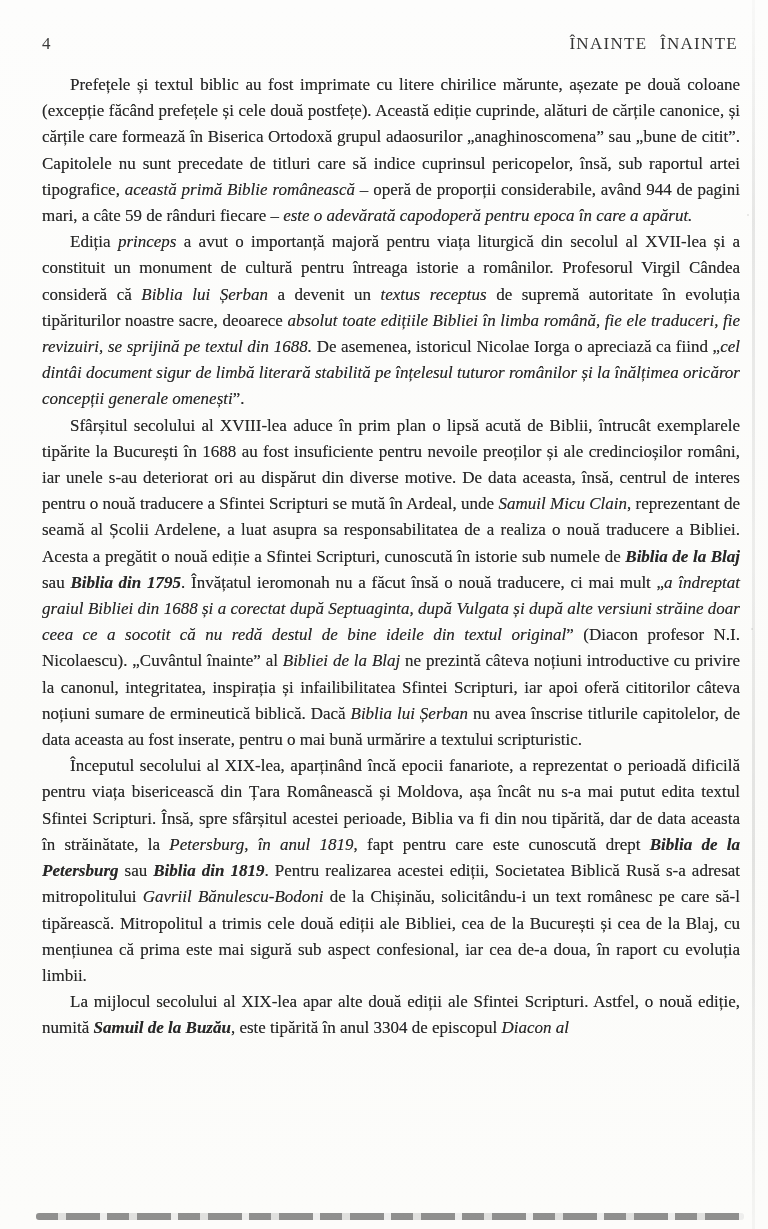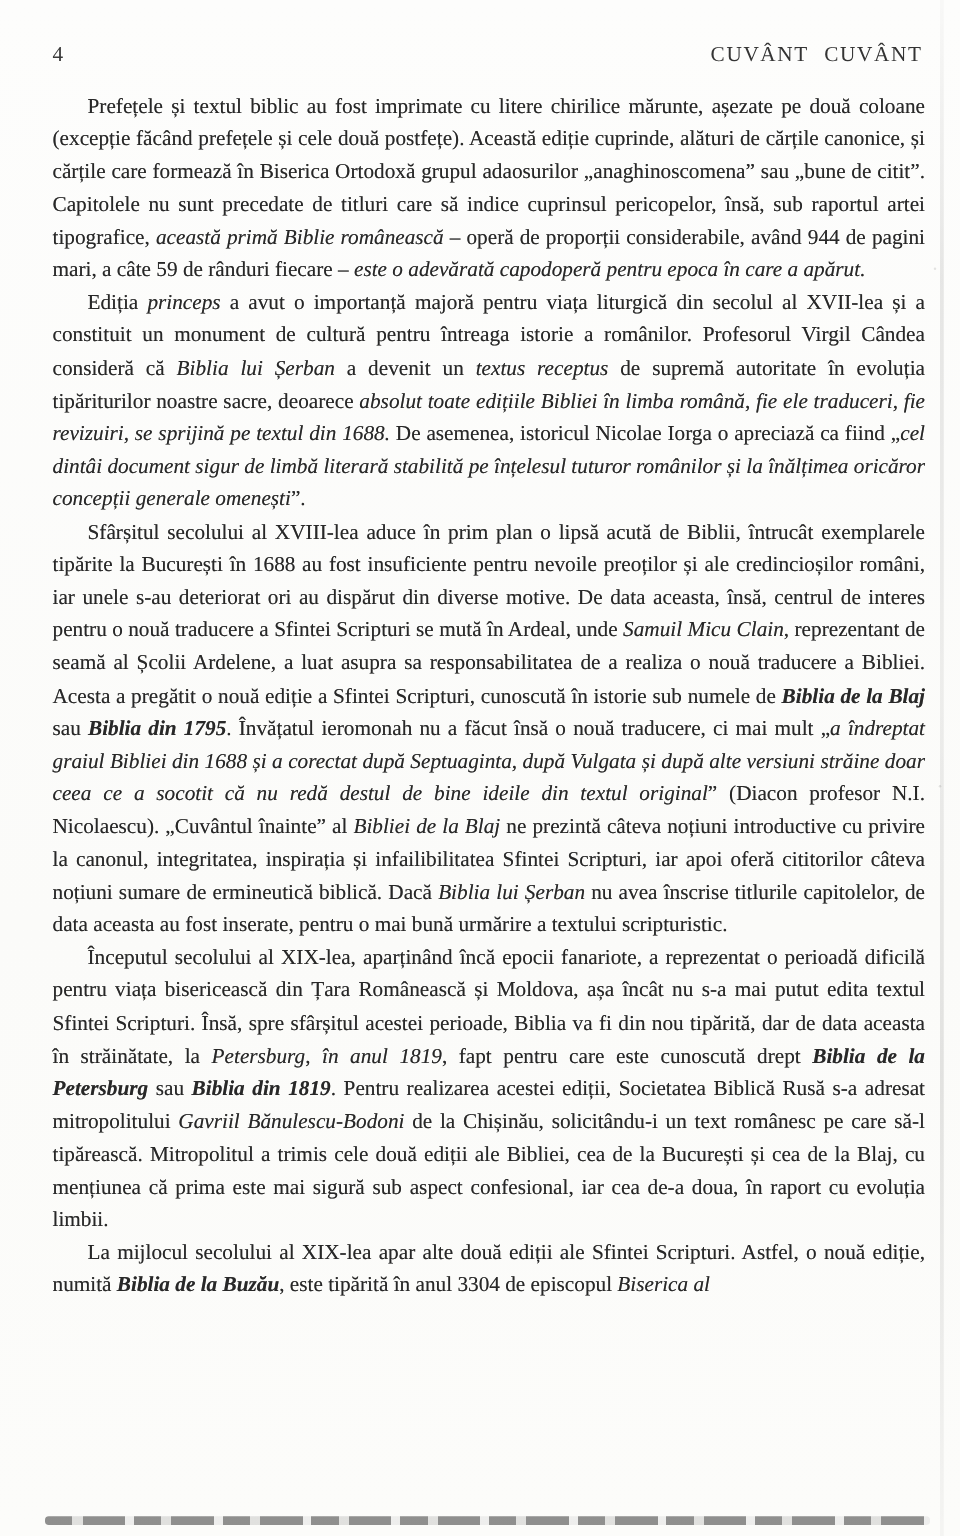--- a/index.html
+++ b/index.html
@@ -100,29 +100,29 @@
     pointer-events: none;
   }
 </style>
 </head>
 <body>
 
 <div class="page">
 
   <div class="running-head">
     <span class="page-number">4</span>
-    <span class="head-title">CUVÂNT CUVÂNT</span>
+    <span class="head-title">ÎNAINTE ÎNAINTE</span>
   </div>
 
   <div class="body-text">
       <p><span class="run-n">Prefețele și textul biblic au fost imprimate cu litere chirilice mărunte, așezate pe două coloane (excepție făcând prefețele și cele două postfețe). Această ediție cuprinde, alături de cărțile canonice, și cărțile care formează în Biserica Ortodoxă grupul adaosurilor „anaghinoscomena” sau „bune de citit”. Capitolele nu sunt precedate de titluri care să indice cuprinsul pericopelor, însă, sub raportul artei tipografice, </span><span class="run-i">această primă Biblie românească</span><span class="run-n"> – operă de proporții considerabile, având 944 de pagini mari, a câte 59 de rânduri fiecare – </span><span class="run-i">este o adevărată capodoperă pentru epoca în care a apărut.</span></p>
       <p><span class="run-n">Ediția </span><span class="run-i">princeps</span><span class="run-n"> a avut o importanță majoră pentru viața liturgică din secolul al XVII-lea și a constituit un monument de cultură pentru întreaga istorie a românilor. Profesorul Virgil Cândea consideră că </span><span class="run-i">Biblia lui Șerban</span><span class="run-n"> a devenit un </span><span class="run-i">textus receptus</span><span class="run-n"> de supremă autoritate în evoluția tipăriturilor noastre sacre, deoarece </span><span class="run-i">absolut toate edițiile Bibliei în limba română, fie ele traduceri, fie revizuiri, se sprijină pe textul din 1688.</span><span class="run-n"> De asemenea, istoricul Nicolae Iorga o apreciază ca fiind „</span><span class="run-i">cel dintâi document sigur de limbă literară stabilită pe înțelesul tuturor românilor și la înălțimea oricăror concepții generale omenești</span><span class="run-n">”.</span></p>
       <p><span class="run-n">Sfârșitul secolului al XVIII-lea aduce în prim plan o lipsă acută de Biblii, întrucât exemplarele tipărite la București în 1688 au fost insuficiente pentru nevoile preoților și ale credincioșilor români, iar unele s-au deteriorat ori au dispărut din diverse motive. De data aceasta, însă, centrul de interes pentru o nouă traducere a Sfintei Scripturi se mută în Ardeal, unde </span><span class="run-i">Samuil Micu Clain</span><span class="run-n">, reprezentant de seamă al Școlii Ardelene, a luat asupra sa responsabilitatea de a realiza o nouă traducere a Bibliei. Acesta a pregătit o nouă ediție a Sfintei Scripturi, cunoscută în istorie sub numele de </span><span class="run-bi">Biblia de la Blaj</span><span class="run-n"> sau </span><span class="run-bi">Biblia din 1795</span><span class="run-n">. Învățatul ieromonah nu a făcut însă o nouă traducere, ci mai mult „</span><span class="run-i">a îndreptat graiul Bibliei din 1688 și a corectat după Septuaginta, după Vulgata și după alte versiuni străine doar ceea ce a socotit că nu redă destul de bine ideile din textul original</span><span class="run-n">” (Diacon profesor N.I. Nicolaescu). „Cuvântul înainte” al </span><span class="run-i">Bibliei de la Blaj</span><span class="run-n"> ne prezintă câteva noțiuni introductive cu privire la canonul, integritatea, inspirația și infailibilitatea Sfintei Scripturi, iar apoi oferă cititorilor câteva noțiuni sumare de ermineutică biblică. Dacă </span><span class="run-i">Biblia lui Șerban</span><span class="run-n"> nu avea înscrise titlurile capitolelor, de data aceasta au fost inserate, pentru o mai bună urmărire a textului scripturistic.</span></p>
       <p><span class="run-n">Începutul secolului al XIX-lea, aparținând încă epocii fanariote, a reprezentat o perioadă dificilă pentru viața bisericească din Țara Românească și Moldova, așa încât nu s-a mai putut edita textul Sfintei Scripturi. Însă, spre sfârșitul acestei perioade, Biblia va fi din nou tipărită, dar de data aceasta în străinătate, la </span><span class="run-i">Petersburg, în anul 1819</span><span class="run-n">, fapt pentru care este cunoscută drept </span><span class="run-bi">Biblia de la Petersburg</span><span class="run-n"> sau </span><span class="run-bi">Biblia din 1819</span><span class="run-n">. Pentru realizarea acestei ediții, Societatea Biblică Rusă s-a adresat mitropolitului </span><span class="run-i">Gavriil Bănulescu-Bodoni</span><span class="run-n"> de la Chișinău, solicitându-i un text românesc pe care să-l tipărească. Mitropolitul a trimis cele două ediții ale Bibliei, cea de la București și cea de la Blaj, cu mențiunea că prima este mai sigură sub aspect confesional, iar cea de-a doua, în raport cu evoluția limbii.</span></p>
-      <p><span class="run-n">La mijlocul secolului al XIX-lea apar alte două ediții ale Sfintei Scripturi. Astfel, o nouă ediție, numită </span><span class="run-bi">Biblia de la Buzău</span><span class="run-n">, este tipărită în anul 3304 de episcopul </span><span class="run-i">Biserica al</span></p>
+      <p><span class="run-n">La mijlocul secolului al XIX-lea apar alte două ediții ale Sfintei Scripturi. Astfel, o nouă ediție, numită </span><span class="run-bi">Samuil de la Buzău</span><span class="run-n">, este tipărită în anul 3304 de episcopul </span><span class="run-i">Diacon al</span></p>
     </div>
 
   <div class="edge-shadow"></div>
   <div class="bottom-artifact"></div>
   <div class="speckle" style="left:747px; top:214px;"></div>
   <div class="speckle" style="left:751px; top:628px;"></div>
 
 </div>
 
 </body></html>

